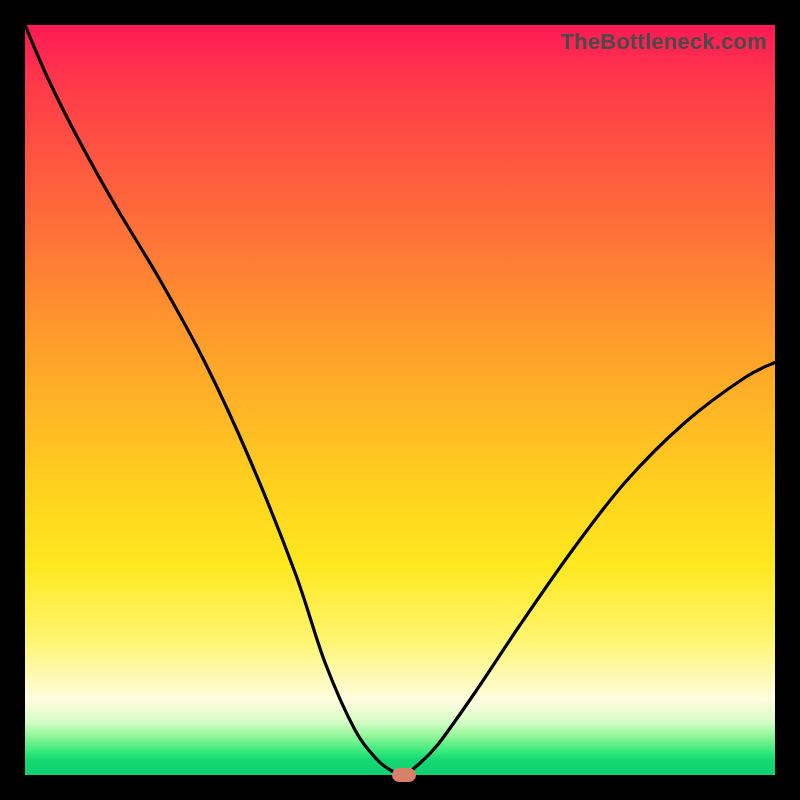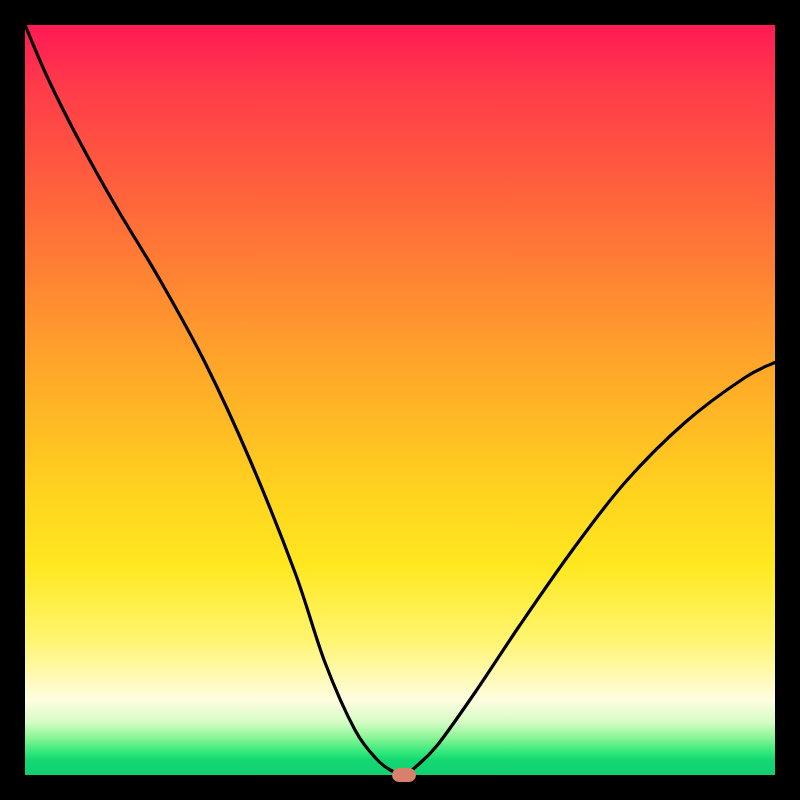--- a/index.html
+++ b/index.html
@@ -67,20 +67,21 @@
     border-radius: 7px;
     background: #d9806a;
     z-index: 4;
   }
 </style>
 </head>
 <body>
 
 <div class="frame">
   <div class="plot">
+    <div class="watermark">TheBottleneck.com</div>
 
     <svg class="curve" viewBox="0 0 750 750" preserveAspectRatio="none">
       <path id="curve-path" fill="none" stroke="#000" stroke-width="3.2" stroke-linecap="round" stroke-linejoin="round" d="M 0.00 0.00 C 3.75 8.75 13.75 33.75 22.50 52.50 C 31.25 71.25 41.25 91.25 52.50 112.50 C 63.75 133.75 76.25 156.25 90.00 180.00 C 103.75 203.75 120.00 228.75 135.00 255.00 C 150.00 281.25 165.00 307.50 180.00 337.50 C 195.00 367.50 210.00 400.00 225.00 435.00 C 240.00 470.00 257.50 513.75 270.00 547.50 C 282.50 581.25 290.00 611.25 300.00 637.50 C 310.00 663.75 321.25 688.75 330.00 705.00 C 338.75 721.25 346.25 728.13 352.50 735.00 C 358.75 741.88 363.13 743.75 367.50 746.25 C 371.88 748.75 375.00 750.63 378.75 750.00 C 382.50 749.38 384.38 747.50 390.00 742.50 C 395.63 737.50 402.50 732.50 412.50 720.00 C 422.50 707.50 436.25 687.50 450.00 667.50 C 463.75 647.50 478.75 623.75 495.00 600.00 C 511.25 576.25 530.00 548.75 547.50 525.00 C 565.00 501.25 581.25 478.75 600.00 457.50 C 618.75 436.25 640.00 415.00 660.00 397.50 C 680.00 380.00 705.00 362.50 720.00 352.50 C 735.00 342.50 745.00 340.00 750.00 337.50"></path>
     </svg>
 
     <div id="marker" class="marker" style="left: 366.75px; top: 743px;"></div>
   </div>
 </div>
 
 </body></html>

